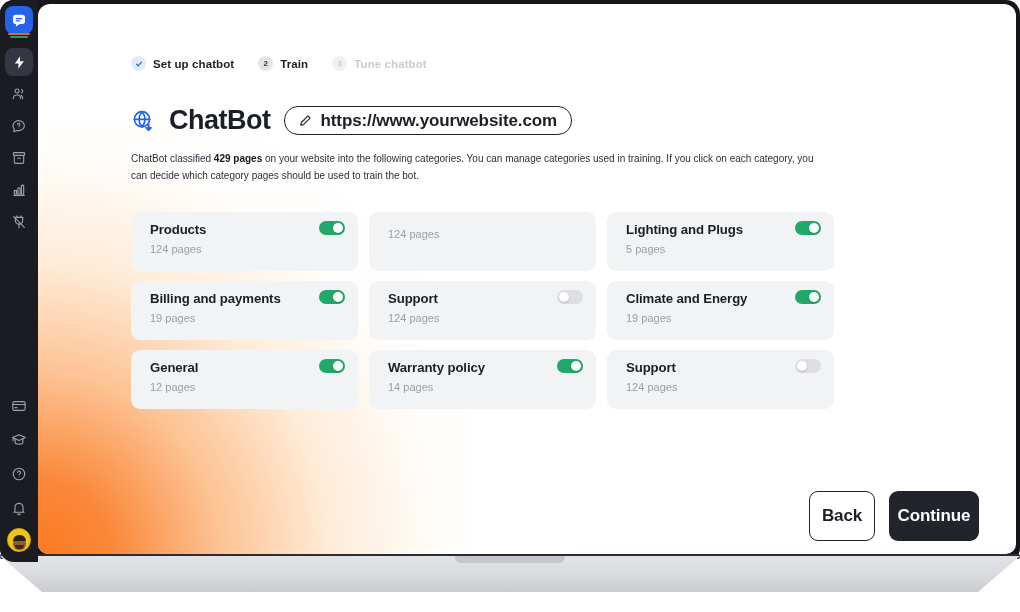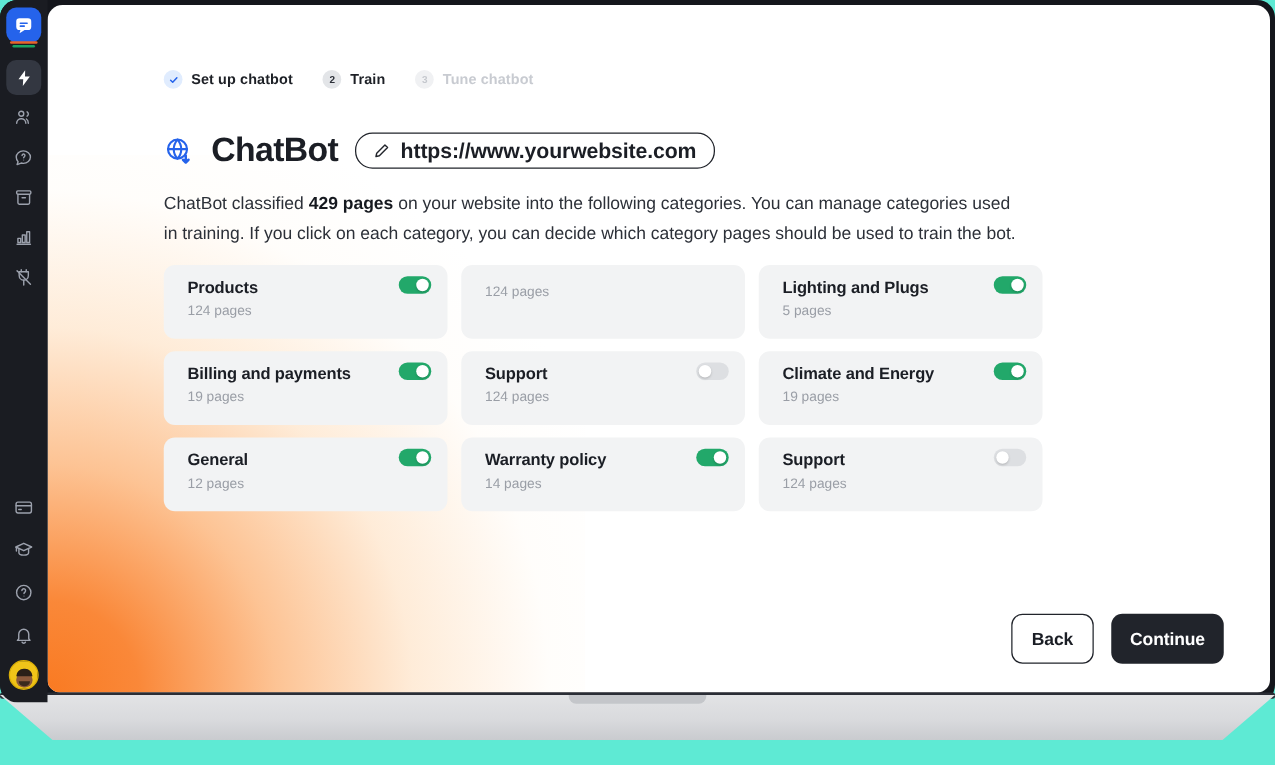--- a/index.html
+++ b/index.html
@@ -1,21 +1,21 @@
 <!DOCTYPE html>
 <html><head>
 <meta charset="utf-8">
 <style>
   html,body{margin:0;padding:0;background:#000;}
   body{
     width:1020px;height:612px;overflow:hidden;
     font-family:"Liberation Sans","DejaVu Sans",sans-serif;
     -webkit-font-smoothing:antialiased;
   }
-  .stage{position:relative;width:1020px;height:612px;background:#5eead4;}
+  .stage{position:relative;width:1020px;height:612px;background:#ffffff;}
 
   
   .laptop-screen{
     position:absolute;left:0;top:0;width:1020px;height:562px;
     background:#14161c;border-radius:14px;overflow:hidden;
   }
   .laptop-base{
     position:absolute;left:0;top:556px;width:1020px;height:36px;
     background:linear-gradient(180deg,#e2e3e5 0%,#d9dadd 55%,#c9cbcf 100%);
     border-radius:0 0 10px 10px;
@@ -115,21 +115,21 @@
     display:flex;align-items:center;gap:8px;
     height:27px;padding:0 14px;border:1.4px solid #21242b;border-radius:14px;
     background:#fff;
   }
   .urltxt{font-size:17px;font-weight:700;color:#1b1e25;letter-spacing:-.1px;}
   .pencil{width:13px;height:13px;color:#21242b;display:block;}
 
   
   .desc{
     position:absolute;left:93px;top:146px;width:690px;
-    font-size:14px;line-height:1.72;color:#2c3038;
+    font-size:10px;line-height:1.72;color:#2c3038;
   }
   .desc b{font-weight:700;color:#16191f;}
 
   
   .grid{
     position:absolute;left:93px;top:208px;width:703px;
     display:grid;grid-template-columns:repeat(3,227px);
     column-gap:11px;row-gap:10px;
   }
   .card{
@@ -146,22 +146,22 @@
   .knob{
     position:absolute;top:1.6px;width:10.8px;height:10.8px;border-radius:50%;
     background:#fff;box-shadow:0 1px 2px rgba(0,0,0,.18);
   }
   .toggle.on .knob{right:1.6px;}
   .toggle.off .knob{left:1.6px;}
 
   
   .footer{position:absolute;right:37px;top:487px;display:flex;gap:14px;align-items:center;}
   .btn{
-    height:40px;border-radius:9px;display:flex;align-items:center;justify-content:center;
-    font-size:14px;font-weight:700;box-sizing:border-box;letter-spacing:-.1px;
+    height:50px;border-radius:9px;display:flex;align-items:center;justify-content:center;
+    font-size:17px;font-weight:700;box-sizing:border-box;letter-spacing:-.1px;
   }
   .btn-back{width:66px;background:#fff;color:#1b1e25;border:1.6px solid #21242b;}
   .btn-cont{width:90px;background:#21242b;color:#fff;}
 </style>
 </head>
 <body>
 
 <div class="stage">
 
   <div class="laptop-screen">

